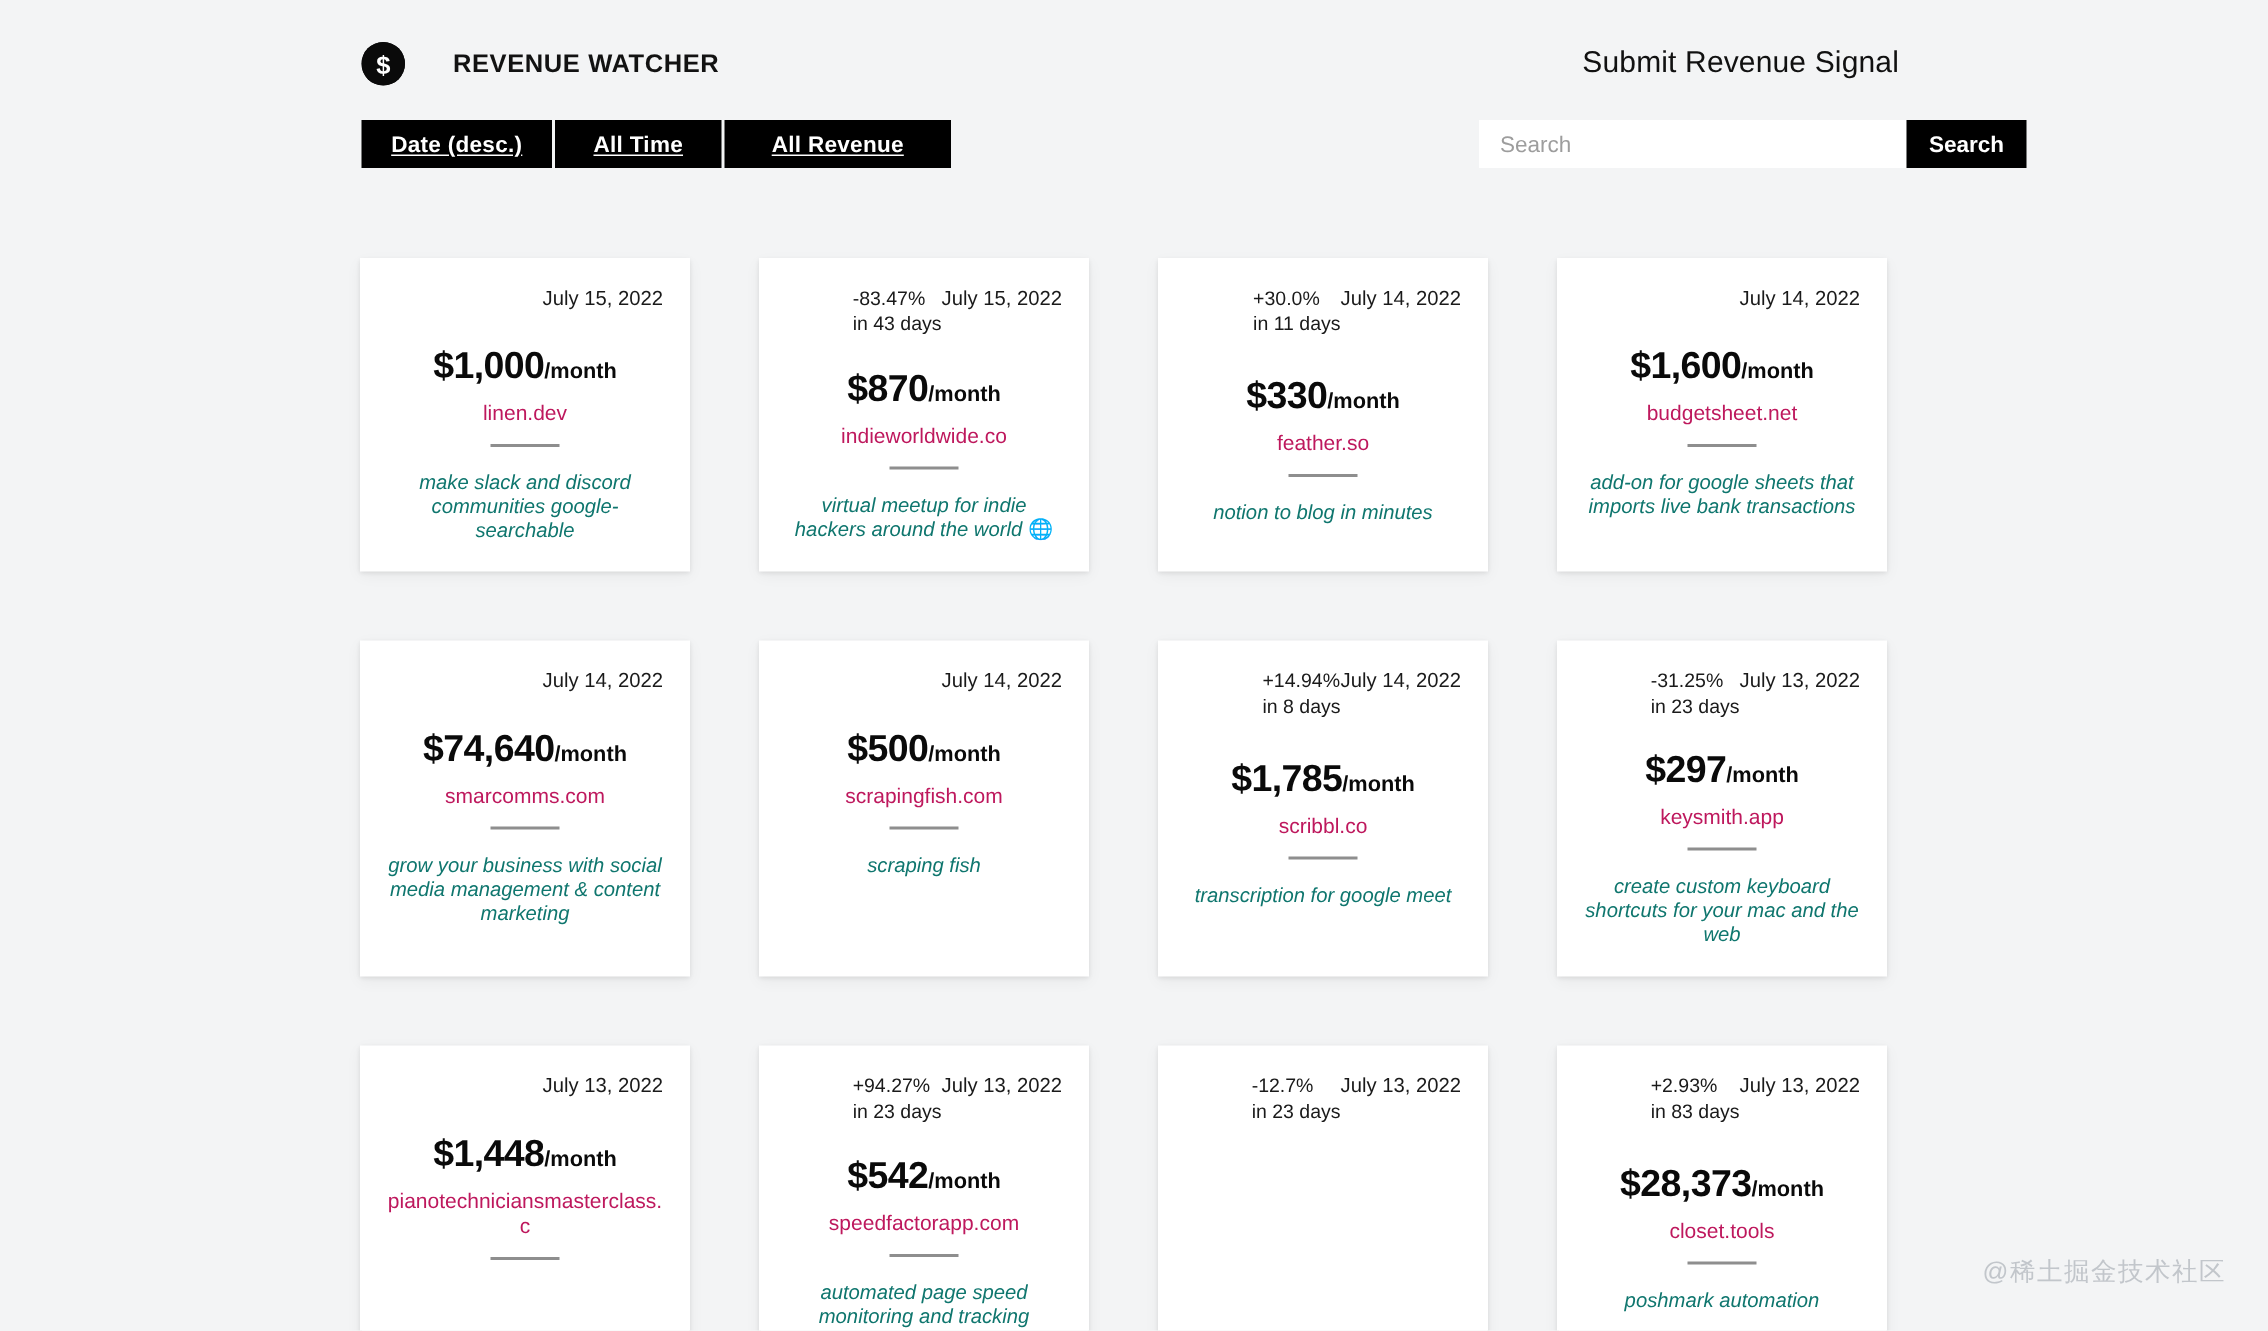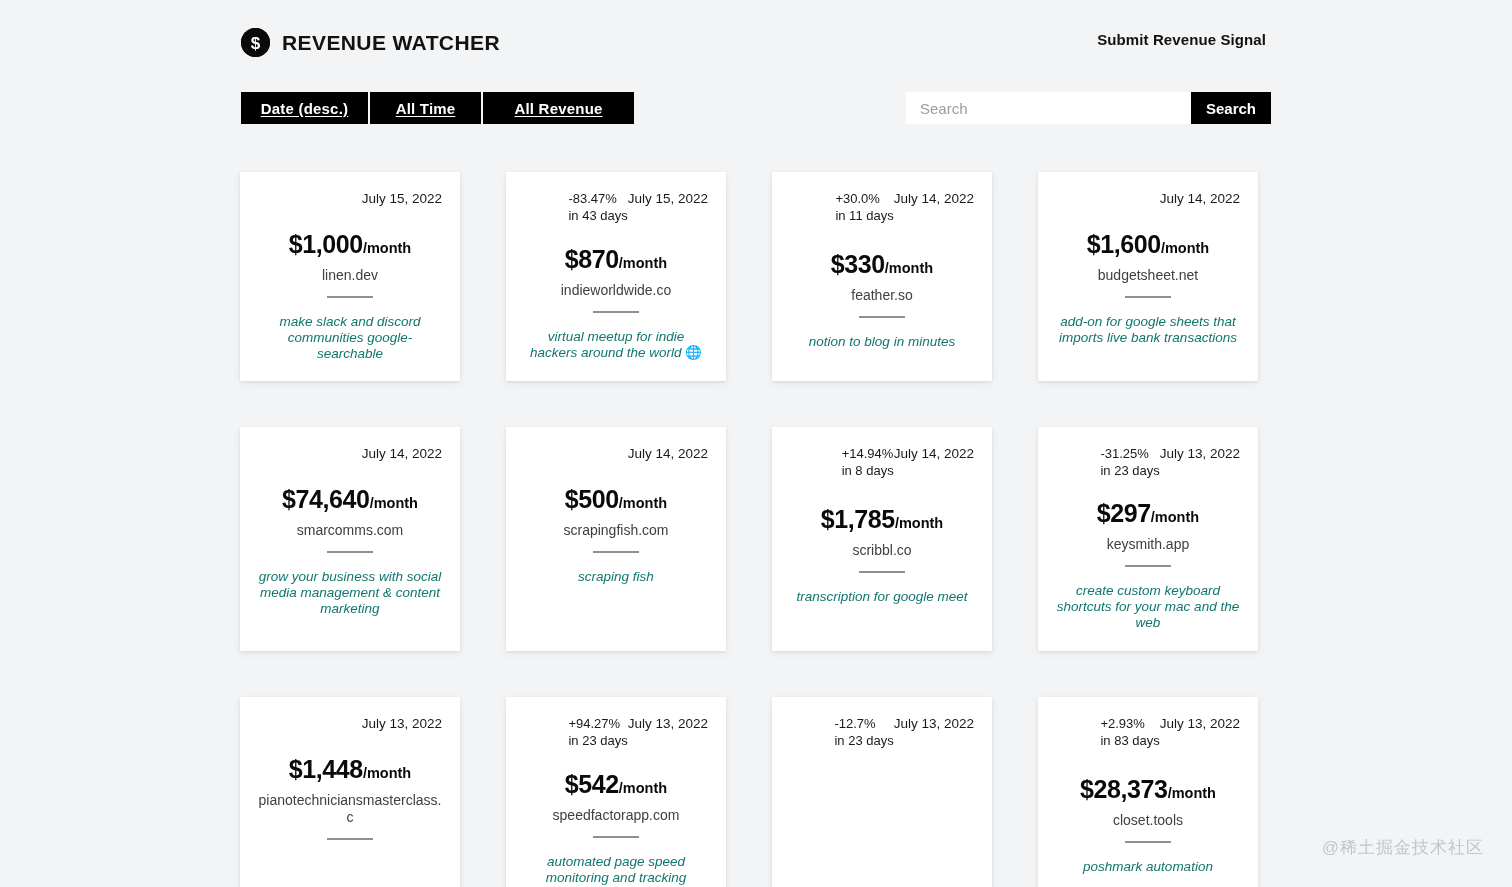--- a/index.html
+++ b/index.html
@@ -47,45 +47,46 @@
     height: 29px;
     border-radius: 50%;
     background: #0a0a0a;
     display: flex;
     align-items: center;
     justify-content: center;
     flex: 0 0 auto;
   }
   .brand-logo svg { display: block; }
   .brand-title {
-    font-size: 21px;
+    font-size: 17px;
     font-weight: 700;
     letter-spacing: 0.4px;
     color: #121212;
     line-height: 1;
     white-space: nowrap;
+    margin-left: 20px;
   }
   .submit-link {
     position: absolute;
     right: 246px;
     top: 31px;
-    font-size: 15px;
-    font-weight: 700;
+    font-size: 20px;
+    font-weight: 400;
     color: #111;
     text-decoration: none;
     letter-spacing: 0.1px;
     white-space: nowrap;
   }
 
   
   .controls {
     position: absolute;
-    top: 92px;
+    top: 80px;
     left: 241px;
-    width: 1030px;
+    width: 1110px;
     height: 32px;
   }
   .filters {
     position: absolute;
     left: 0;
     top: 0;
     display: flex;
     gap: 2px;
   }
   .filter-btn {
@@ -206,21 +207,21 @@
     color: #0a0a0a;
   }
   .revenue .per {
     font-size: 14.5px;
     font-weight: 700;
     color: #0a0a0a;
   }
   .domain {
     margin-top: 10px;
     font-size: 14px;
-    color: #404040;
+    color: #be185d;
     line-height: 1.2;
     word-break: break-all;
   }
   .divider {
     width: 46px;
     height: 2px;
     background: #8e8e8e;
     margin: 12px 0 0 0;
   }
   .desc {

